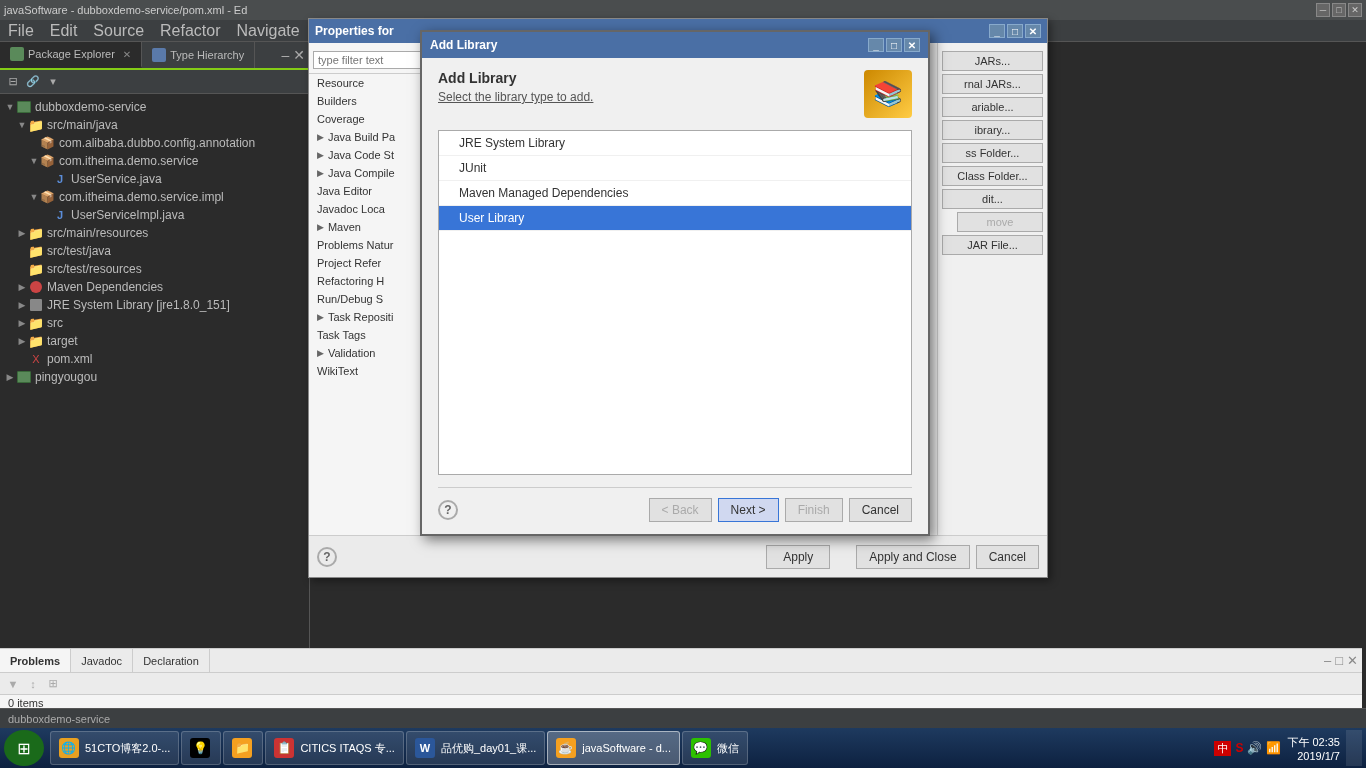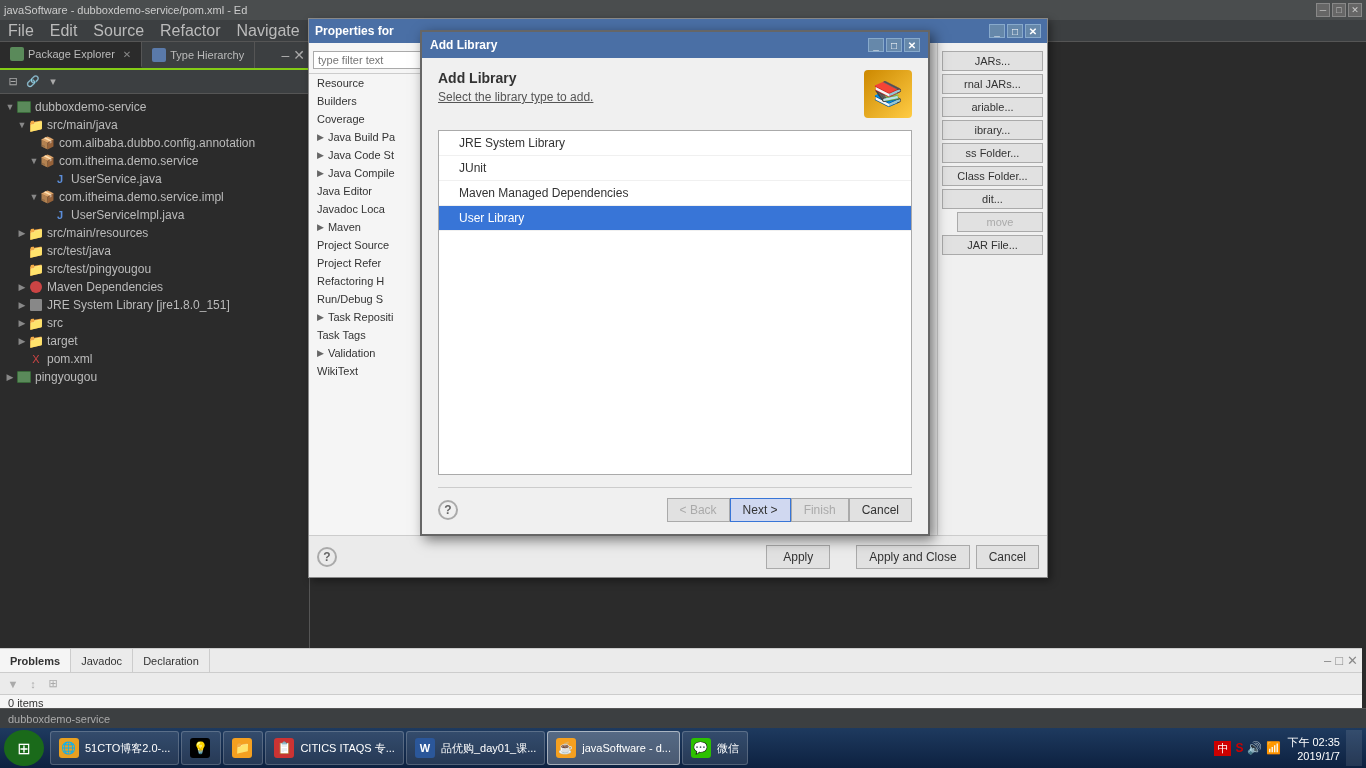--- a/index.html
+++ b/index.html
@@ -476,20 +476,21 @@
     }
     .addlib-footer {
       display: flex;
       align-items: center;
       justify-content: space-between;
       border-top: 1px solid #ccc;
       padding-top: 10px;
     }
     .addlib-footer-right {
       display: flex;
+      gap: 6px;
       align-items: center;
     }
     .btn-back {
       background: #e1e1e1;
       border: 1px solid #aaa;
       color: #333;
       font-size: 12px;
       padding: 4px 12px;
       cursor: pointer;
     }
@@ -710,21 +711,21 @@
           <span style="color:#d4a017;font-size:13px;">📁</span>
         </span>
       <span>src/test/java</span>
     </div>
     <div class="tree-item">
       <span class="tree-indent" style="width:12px;"></span>
       <span class="tree-arrow"> </span>
       <span class="tree-icon">
           <span style="color:#d4a017;font-size:13px;">📁</span>
         </span>
-      <span>src/test/pingyougou</span>
+      <span>src/test/resources</span>
     </div>
     <div class="tree-item">
       <span class="tree-indent" style="width:12px;"></span>
       <span class="tree-arrow">▶</span>
       <span class="tree-icon">
           <span class="icon-maven"></span>
         </span>
       <span>Maven Dependencies</span>
     </div>
     <div class="tree-item">
@@ -843,21 +844,21 @@
             <span>Java Editor</span>
           </div>
         <div class="dialog-props-item">
             <span>Javadoc Loca</span>
           </div>
         <div class="dialog-props-item">
             <span class="props-left-arrow">▶</span>
             <span>Maven</span>
           </div>
         <div class="dialog-props-item">
-            <span>Project Source</span>
+            <span>Problems Natur</span>
           </div>
         <div class="dialog-props-item">
             <span>Project Refer</span>
           </div>
         <div class="dialog-props-item">
             <span>Refactoring H</span>
           </div>
         <div class="dialog-props-item">
             <span>Run/Debug S</span>
           </div>

